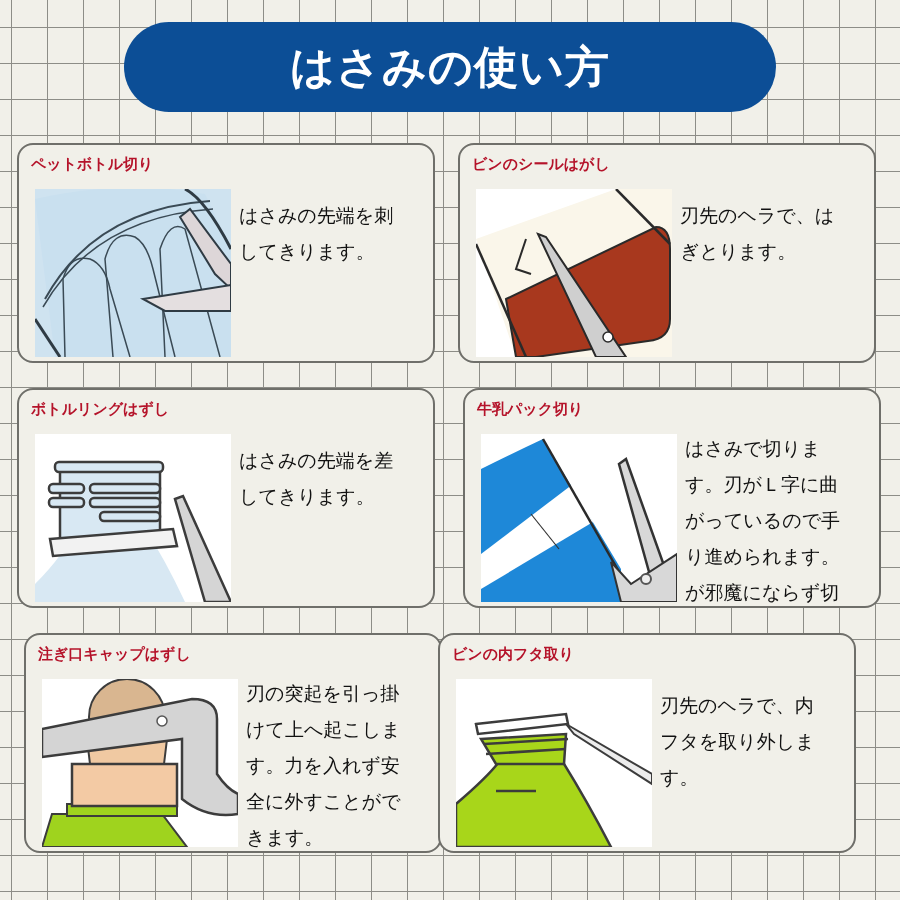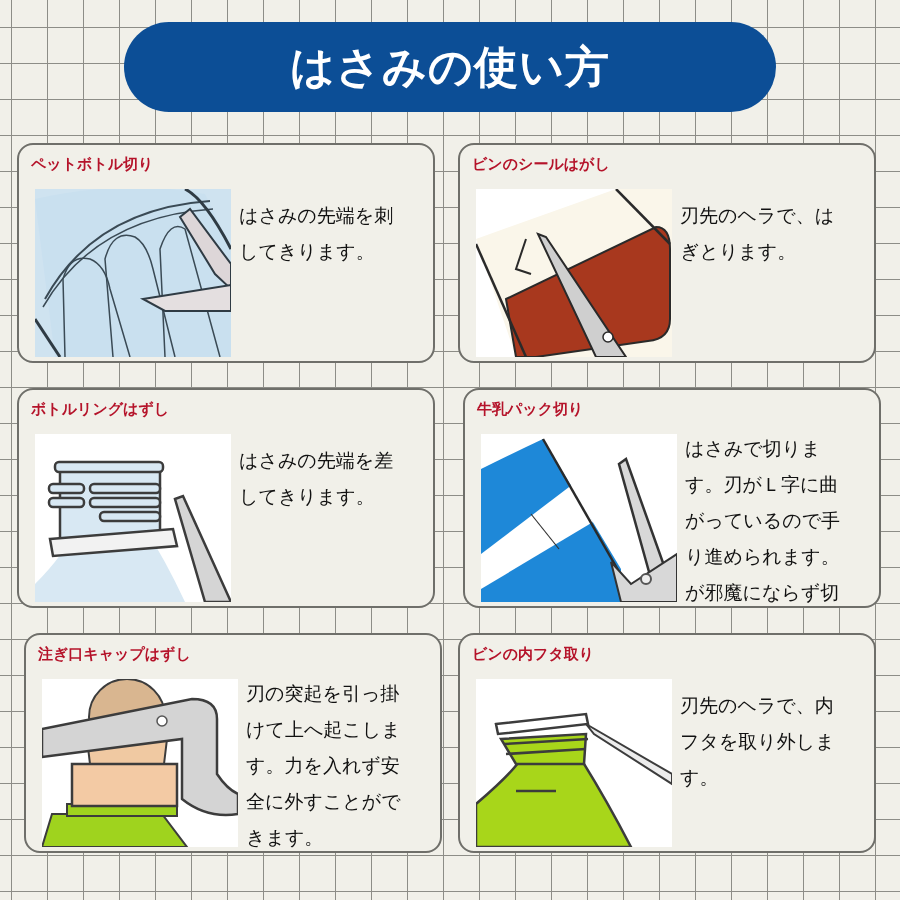--- a/index.html
+++ b/index.html
@@ -153,21 +153,21 @@
   </div>
   <div class="desc" style="top:40px;">
     <div>刃の突起を引っ掛</div>
     <div>けて上へ起こしま</div>
     <div>す。力を入れず安</div>
     <div>全に外すことがで</div>
     <div>きます。</div>
   </div>
 </div>
 
-<div class="card" style="left:458px; top:633px;padding-left:32px;">
+<div class="card" style="left:438px; top:633px;padding-left:32px;">
   <div class="heading">ビンの内フタ取り</div>
   <div class="illus">
     <svg viewBox="0 0 196 168">
       <rect width="196" height="168" fill="#fff"></rect>
       <path d="M0 168 L0 125 Q35 95 45 80 L105 80 Q130 120 155 168 Z" fill="#a8d61a" stroke="#3c3c3c" stroke-width="2.5"></path>
       <path d="M25 60 L110 55 L108 85 L40 85 Z" fill="#a8d61a" stroke="#3c3c3c" stroke-width="2.5"></path>
       <path d="M28 65 L112 60" stroke="#3c3c3c" stroke-width="2.5"></path>
       <path d="M30 75 L110 70" stroke="#3c3c3c" stroke-width="2.5"></path>
       <path d="M40 112 L80 112" stroke="#3c3c3c" stroke-width="2.5"></path>
       <polygon points="20,45 110,35 112,45 22,55" fill="#fff" stroke="#3c3c3c" stroke-width="2.5"></polygon>

